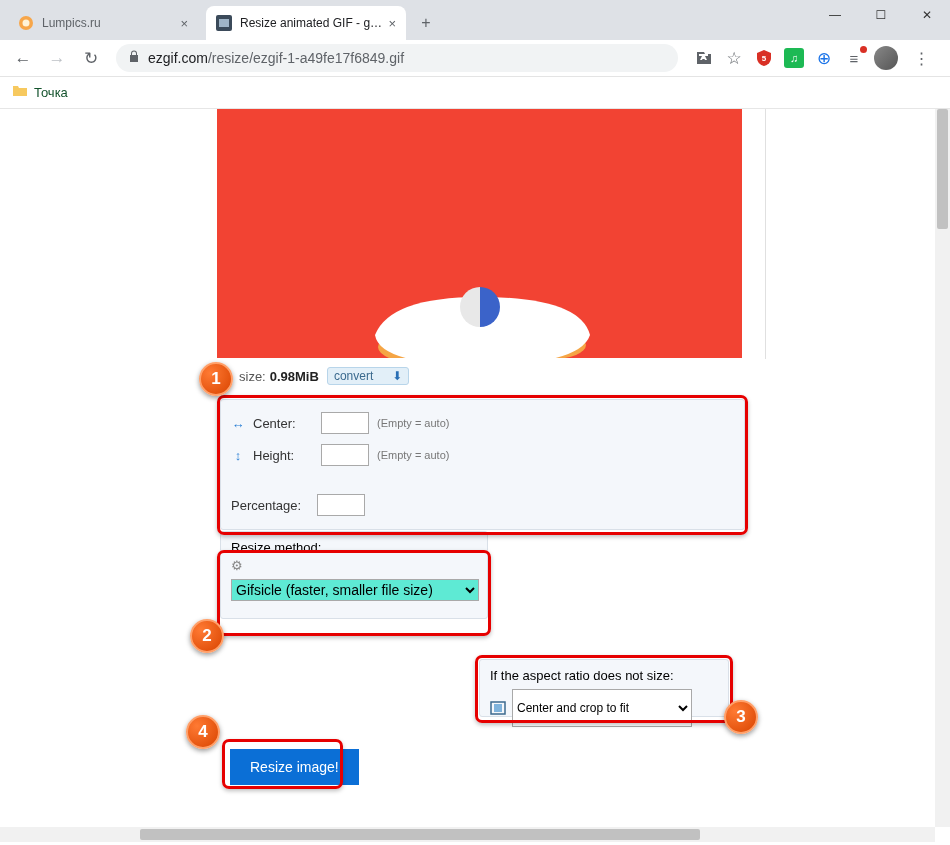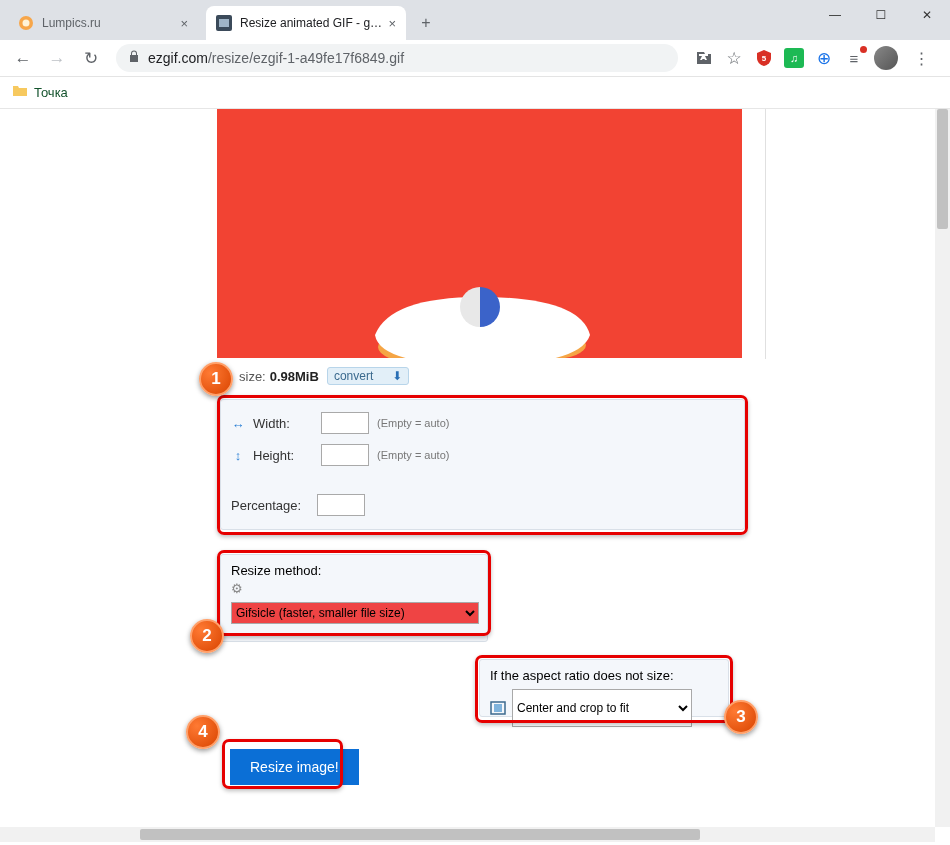--- a/index.html
+++ b/index.html
@@ -53,22 +53,22 @@
 
 
 .panel { position: absolute; background: #f4f7fb; border: 1px solid #d9e0e8; border-radius: 3px; }
 .panel-1 { left: 220px; top: 290px; width: 525px; height: 131px; padding: 12px 10px; }
 .row { display: flex; align-items: center; gap: 8px; margin-bottom: 10px; font-size: 13px; color: #333; }
 .row label { min-width: 60px; }
 .row input[type=text] { width: 48px; height: 22px; border: 1px solid #a9a9a9; padding: 2px 4px; font-size: 13px; }
 .hint { font-size: 11px; color: #777; }
 .dim-icon { width: 14px; display: inline-block; text-align: center; }
 
-.panel-2 { left: 220px; top: 445px; width: 268px; height: 88px; padding: 8px 10px; font-size: 13px; }
-.panel-2 select { width: 248px; height: 22px; border: 1px solid #a9a9a9; font-size: 12px; background: #ef4444; margin-top: 6px; }
+.panel-2 { left: 220px; top: 422px; width: 268px; height: 88px; padding: 8px 10px; font-size: 13px; }
+.panel-2 select { width: 248px; height: 22px; border: 1px solid #a9a9a9; font-size: 14px; background: #5eead4; margin-top: 6px; }
 .gear { color: #888; font-size: 13px; margin-top: 3px; }
 
 .panel-3 { left: 479px; top: 550px; width: 250px; height: 58px; padding: 8px 10px; font-size: 13px; }
 .panel-3 .sel-row { display: flex; align-items: center; gap: 6px; margin-top: 6px; }
 .panel-3 select { width: 180px; height: 38px; border: 1px solid #a9a9a9; font-size: 12px; background: #fff; }
 .crop-icon { width: 16px; height: 14px; display: inline-block; }
 
 .resize-btn { position: absolute; left: 230px; top: 640px; background: #0b6fd6; color: #fff; border: none; padding: 10px 20px; font-size: 14px; cursor: pointer; }
 
 
@@ -175,21 +175,21 @@
         <b>0.98MiB</b>
       <span class="convert-btn">
         <span>convert</span>
         <span style="color:#2a6fb5;">⬇</span>
       </span>
     </div>
 
     <div class="panel panel-1">
       <div class="row">
         <span class="dim-icon" style="color:#2a7fd4;">↔</span>
-        <label>Width:</label>
+        <label>Center:</label>
         <input type="text" style="">
         <span class="hint">(Empty = auto)</span>
       </div>
       <div class="row">
         <span class="dim-icon" style="color:#2a7fd4;">↕</span>
         <label>Height:</label>
         <input type="text" style="">
         <span class="hint">(Empty = auto)</span>
       </div>
       <div class="row" style="margin-top:28px;">

